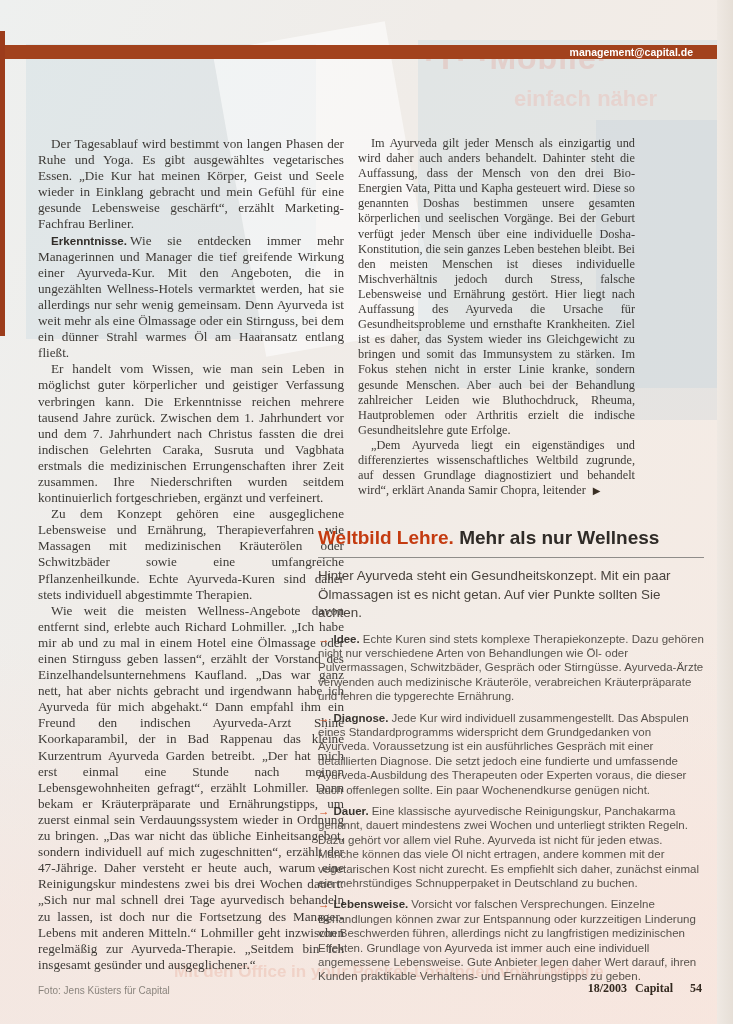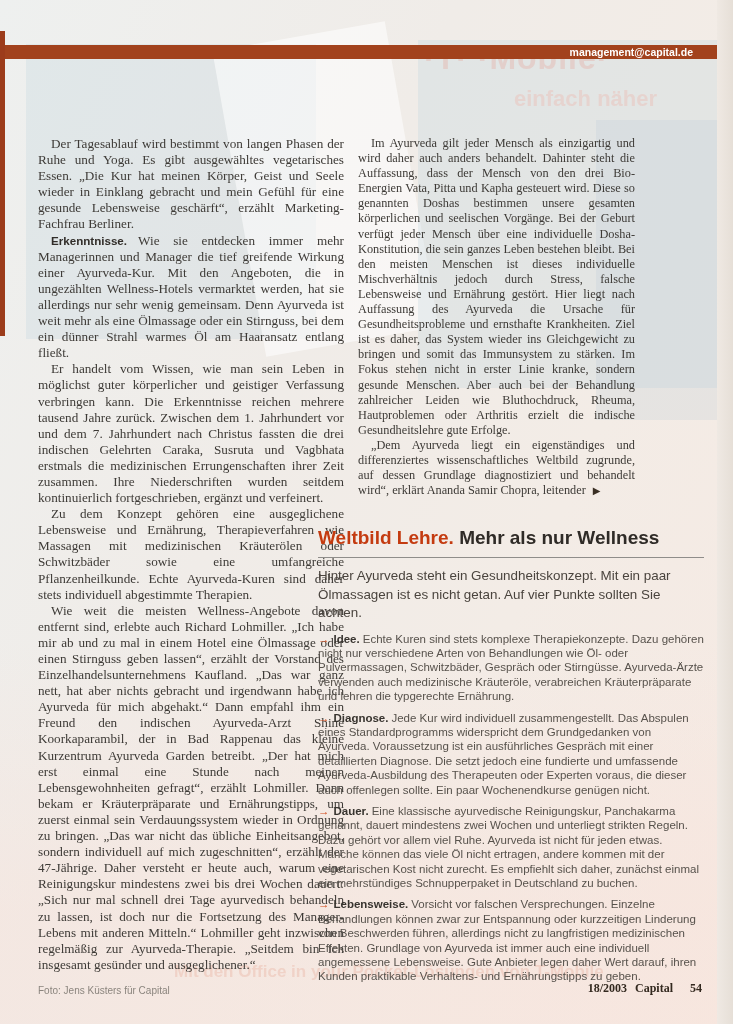--- a/index.html
+++ b/index.html
@@ -51,21 +51,21 @@
     font-size:13.2px; line-height:16.1px;
     text-align:justify; color:#3d3a36; text-indent:13px;
   }
   .col-right p {
     font-size:12.3px; line-height:15.1px;
     text-align:justify; color:#3d3a36; text-indent:13px;
   }
   .lead-in {
     font-family:"Liberation Sans", sans-serif;
     font-weight:bold; font-size:11.6px; color:#312d29;
-    margin-right:11px;
+    margin-right:3px;
   }
   .cont-marker { color:#3a2f24; font-size:10px; margin-left:7px; font-family:"Liberation Sans",sans-serif; }
 
   
   .box {
     position:absolute; left:318px; top:527px; width:386px;
     font-family:"Liberation Sans", sans-serif;
   }
   .box-title { font-size:19px; font-weight:bold; color:#2f2b27; line-height:22px; }
   .box-title .red { color:#c43b10; }

